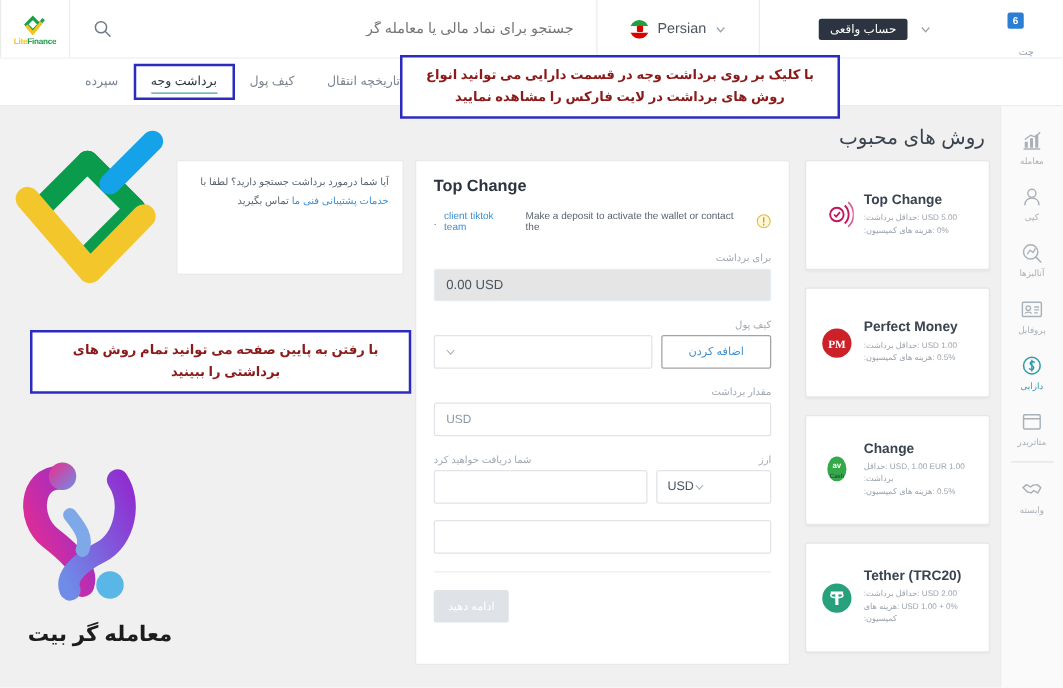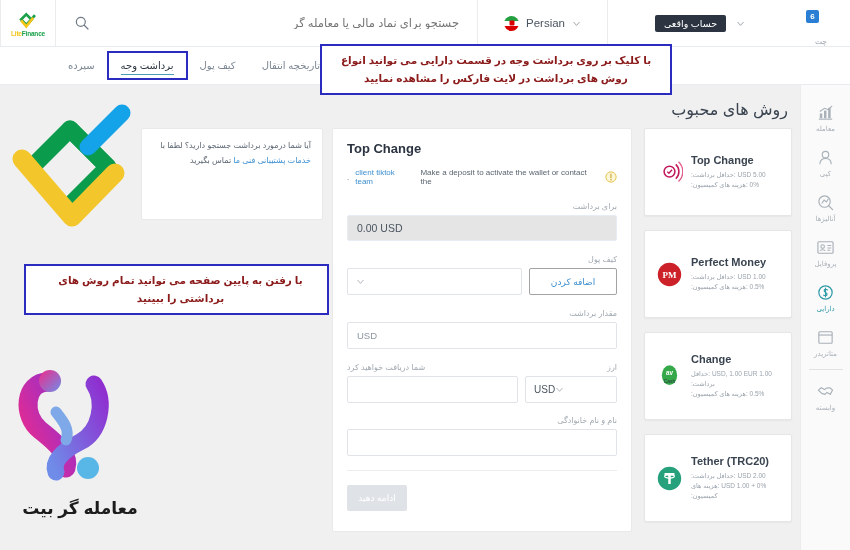--- a/index.html
+++ b/index.html
@@ -500,21 +500,20 @@
     <div class="cur-row">
       <div class="cur-input"></div>
       <div class="cur-select">
         <span class="v">USD</span>
         <svg class="chev2" viewBox="0 0 12 12">
           <path d="M2 4 L6 8.5 L10 4" fill="none" stroke="#a8b0b8" stroke-width="1.2"></path>
         </svg>
       </div>
     </div>
 
-    <div class="f-lbl">نام و نام خانوادگی</div>
     <div class="f-input"></div>
 
     <div class="f-divider"></div>
 
     <div class="f-foot">
       <button class="f-submit">ادامه دهید</button>
     </div>
   </div>
 
   <div class="supcard">

